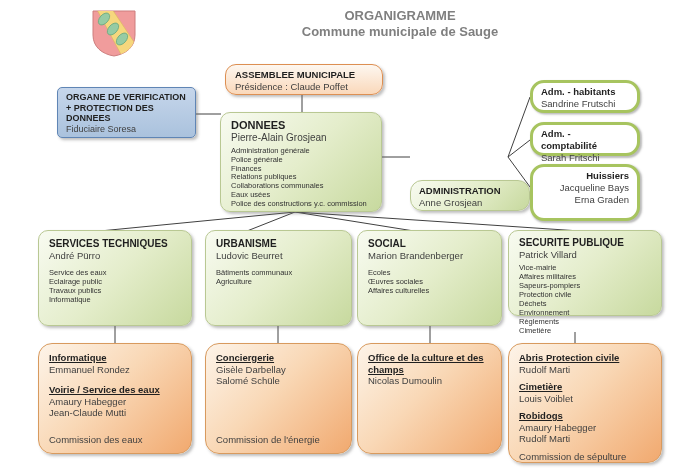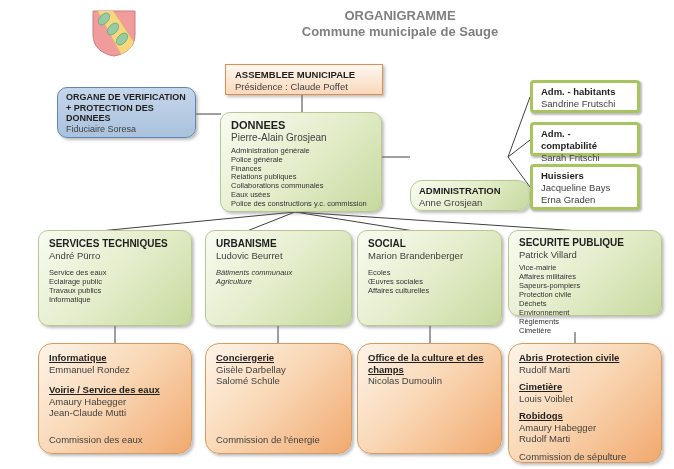--- a/index.html
+++ b/index.html
@@ -8,26 +8,26 @@
          border-right:1px solid #cfcfcf;border-bottom:1px solid #e0e0e0;}
   
   .box{position:absolute;box-sizing:border-box;}
   .gbox{background:linear-gradient(135deg,#f8fbf1 0%,#e4edcb 50%,#c7d99e 100%);
         border:1px solid #b9c893;border-radius:10px;
         box-shadow:2px 2px 3px rgba(110,110,110,.45);}
   .obox{background:linear-gradient(135deg,#fdf4e9 0%,#f9d8b6 45%,#f1a96f 100%);
         border:1px solid #d89a5e;border-radius:14px;
         box-shadow:2px 2px 3px rgba(110,110,110,.45);}
   .peachbox{background:linear-gradient(180deg,#fdf7f0 0%,#fad8ba 100%);
-        border:1px solid #dd8f52;border-radius:0;
+        border:1px solid #dd8f52;border-radius:11px;
         box-shadow:2px 2px 3px rgba(110,110,110,.45);}
   .bluebox{background:linear-gradient(180deg,#c6d6eb 0%,#aac2dd 100%);
-        border:1px solid #5f85b5;border-radius:10px;
-        box-shadow:2px 2px 3px rgba(110,110,110,.45);}
-  .wbox{background:#fff;border:3px solid #a7c45f;border-radius:4px;
+        border:1px solid #5f85b5;border-radius:5px;
+        box-shadow:2px 2px 3px rgba(110,110,110,.45);}
+  .wbox{background:#fff;border:3px solid #a7c45f;border-radius:14px;
         box-shadow:1.5px 1.5px 2px rgba(120,120,120,.5);}
   
   .b{font-weight:bold;color:#1f1f1f;}
   #page-title{position:absolute;left:210px;top:8px;width:380px;text-align:center;
               color:#7f7f7f;font-weight:bold;font-size:13px;line-height:16px;}
   .pad{padding:6px 9px;}
   .t11{font-size:11px;line-height:13px;}
   .t10{font-size:10px;line-height:12px;}
   .t95{font-size:9.5px;line-height:12px;}
   .small-list{list-style:none;margin:3px 0 0 0;padding:0;font-size:7.5px;line-height:9px;color:#333;}
@@ -112,41 +112,41 @@
   </div>
 
   <div class="box wbox t95" style="left:530px;top:80px;width:110px;height:33px;padding:3px 8px;">
     <div class="b">Adm. - habitants</div>
     <div>Sandrine Frutschi</div>
   </div>
   <div class="box wbox t95" style="left:530px;top:122px;width:110px;height:34px;padding:3px 8px;">
     <div class="b">Adm. - comptabilité</div>
     <div>Sarah Fritschi</div>
   </div>
-  <div class="box wbox t95" style="left:530px;top:164px;width:110px;height:46px;padding:3px 8px;">
+  <div class="box wbox t95" style="left:530px;top:164px;width:110px;height:57px;padding:3px 8px;text-align:right;">
     <div class="b">Huissiers</div>
     <div>Jacqueline Bays</div>
     <div>Erna Graden</div>
   </div>
 
   <div class="box gbox" style="left:38px;top:230px;width:154px;height:96px;padding:7px 10px;">
     <div class="b t10">SERVICES TECHNIQUES</div>
     <div class="t95">André Pürro</div>
     <ul class="small-list" style="margin-top:6px;">
       <li>Service des eaux</li>
       <li>Eclairage public</li>
       <li>Travaux publics</li>
       <li>Informatique</li>
     </ul>
   </div>
 
   <div class="box gbox" style="left:205px;top:230px;width:147px;height:96px;padding:7px 10px;">
     <div class="b t10">URBANISME</div>
     <div class="t95">Ludovic Beurret</div>
-    <ul class="small-list" style="margin-top:6px;font-style:italic;">
+    <ul class="small-list" style="margin-top:6px;">
       <li>Bâtiments communaux</li>
       <li>Agriculture</li>
     </ul>
   </div>
 
   <div class="box gbox" style="left:357px;top:230px;width:145px;height:96px;padding:7px 10px;">
     <div class="b t10">SOCIAL</div>
     <div class="t95">Marion Brandenberger</div>
     <ul class="small-list" style="margin-top:6px;">
       <li>Ecoles</li>

